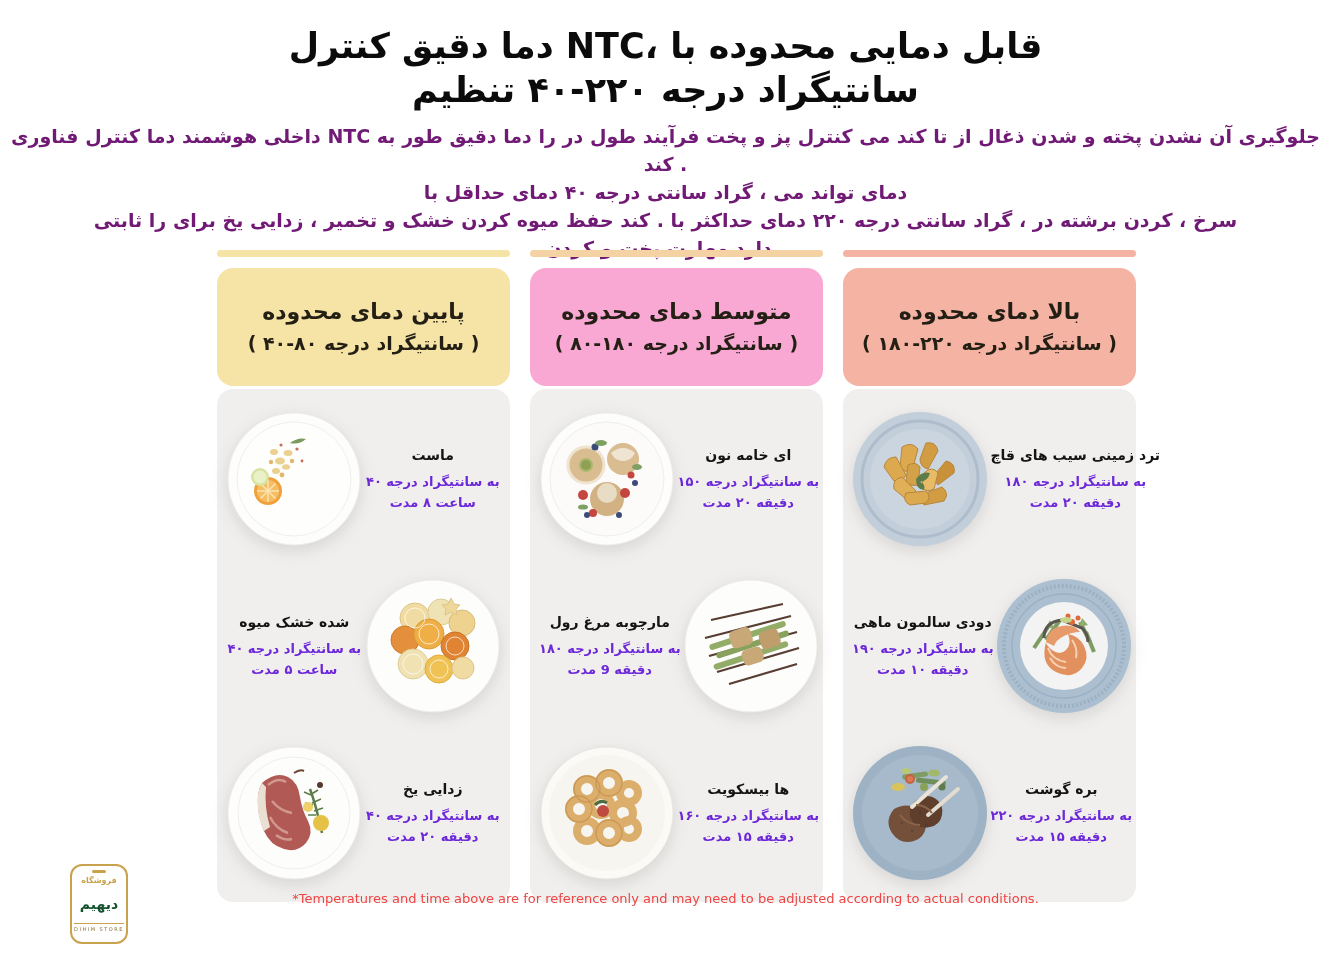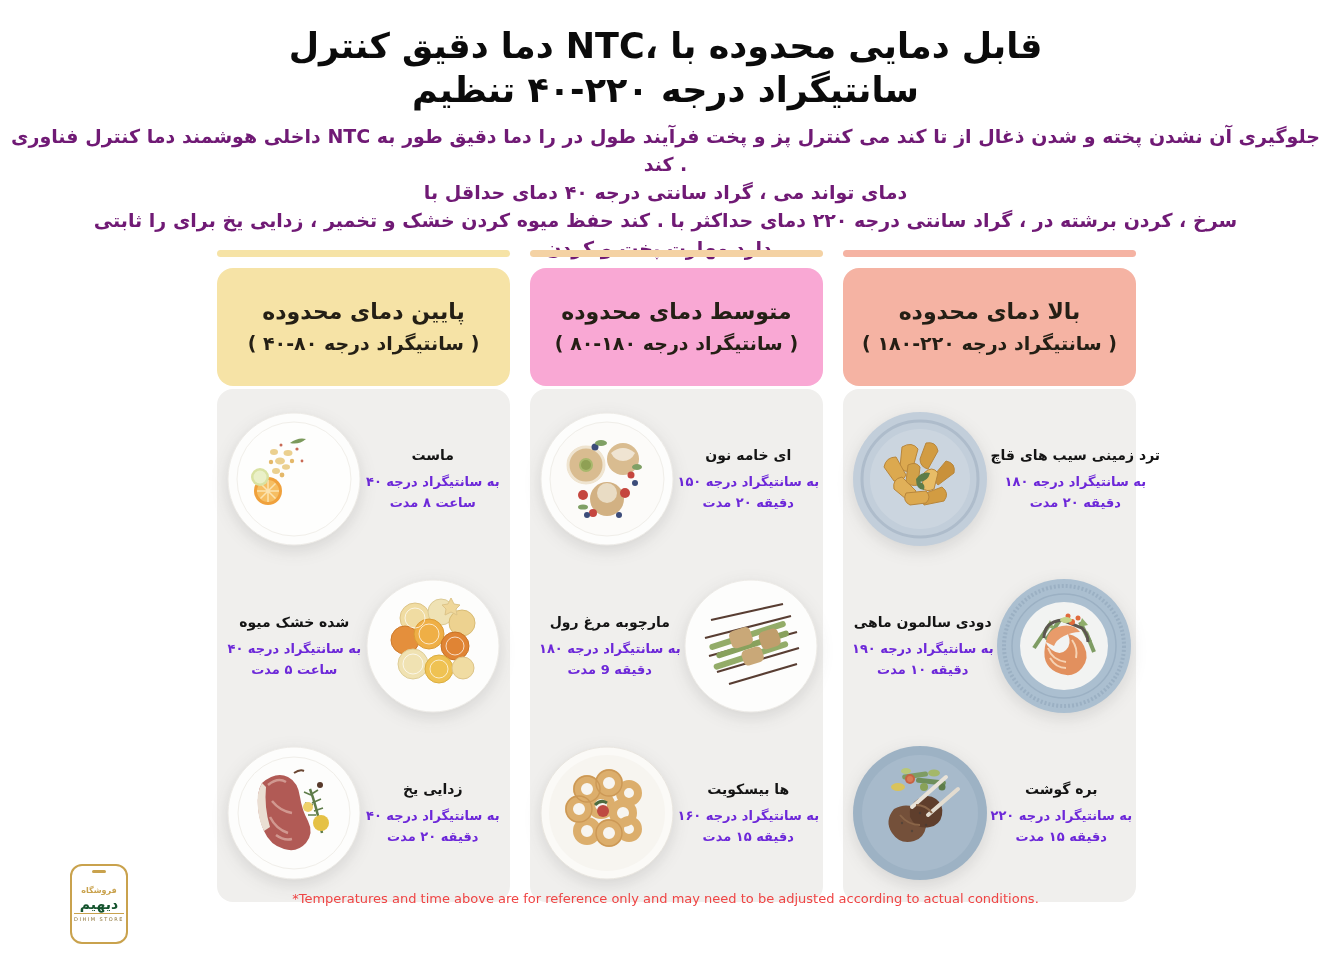--- a/index.html
+++ b/index.html
@@ -25,21 +25,21 @@
   svg.plate{width:140px;height:140px;filter:drop-shadow(0 5px 8px rgba(40,40,40,.13))}
   .cap{text-align:center;padding:0 1px;width:100%}
   .cap .name{font-size:14px;font-weight:bold;color:#141414;margin-bottom:5px;
              line-height:22px;white-space:nowrap}
   .cap .line{font-size:13px;font-weight:bold;color:#6d28d9;line-height:21px;white-space:nowrap}
   .footnote{position:absolute;left:0;width:100%;top:891px;text-align:center;
             font-size:13px;color:#ef4444}
   .logo{position:absolute;left:56px;top:864px;width:86px;text-align:center}
   .phone{width:58px;height:80px;margin:0 auto;border:2px solid #C9A24D;border-radius:12px;
          display:flex;flex-direction:column;justify-content:center;align-items:center;
-         gap:1px;position:relative;background:#fff}
+         gap:11px;position:relative;background:#fff}
   .phone:before{content:"";position:absolute;top:4px;left:50%;transform:translateX(-50%);
          width:14px;height:3px;border-radius:2px;background:#C9A24D}
   .logo .fa1{font-size:8px;color:#C9A24D;font-weight:bold}
   .logo .fa2{font-size:14px;color:#14532d;font-weight:bold}
   .logo .en{font-size:5px;letter-spacing:1.5px;color:#8a6f2f;border-top:1px solid #C9A24D;
             padding-top:2px;white-space:nowrap}
 </style>
 </head>
 <body>
 

